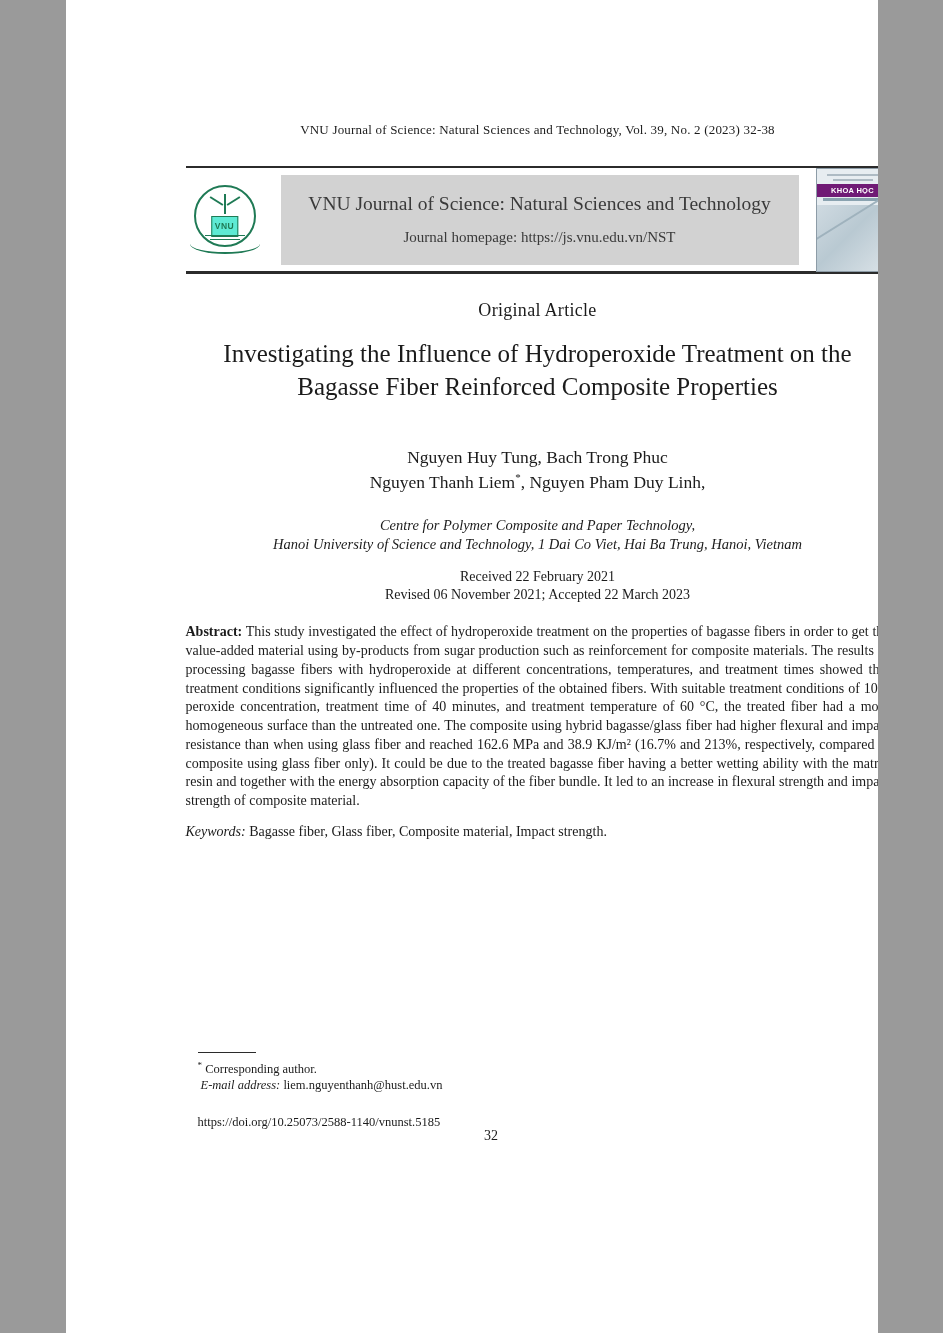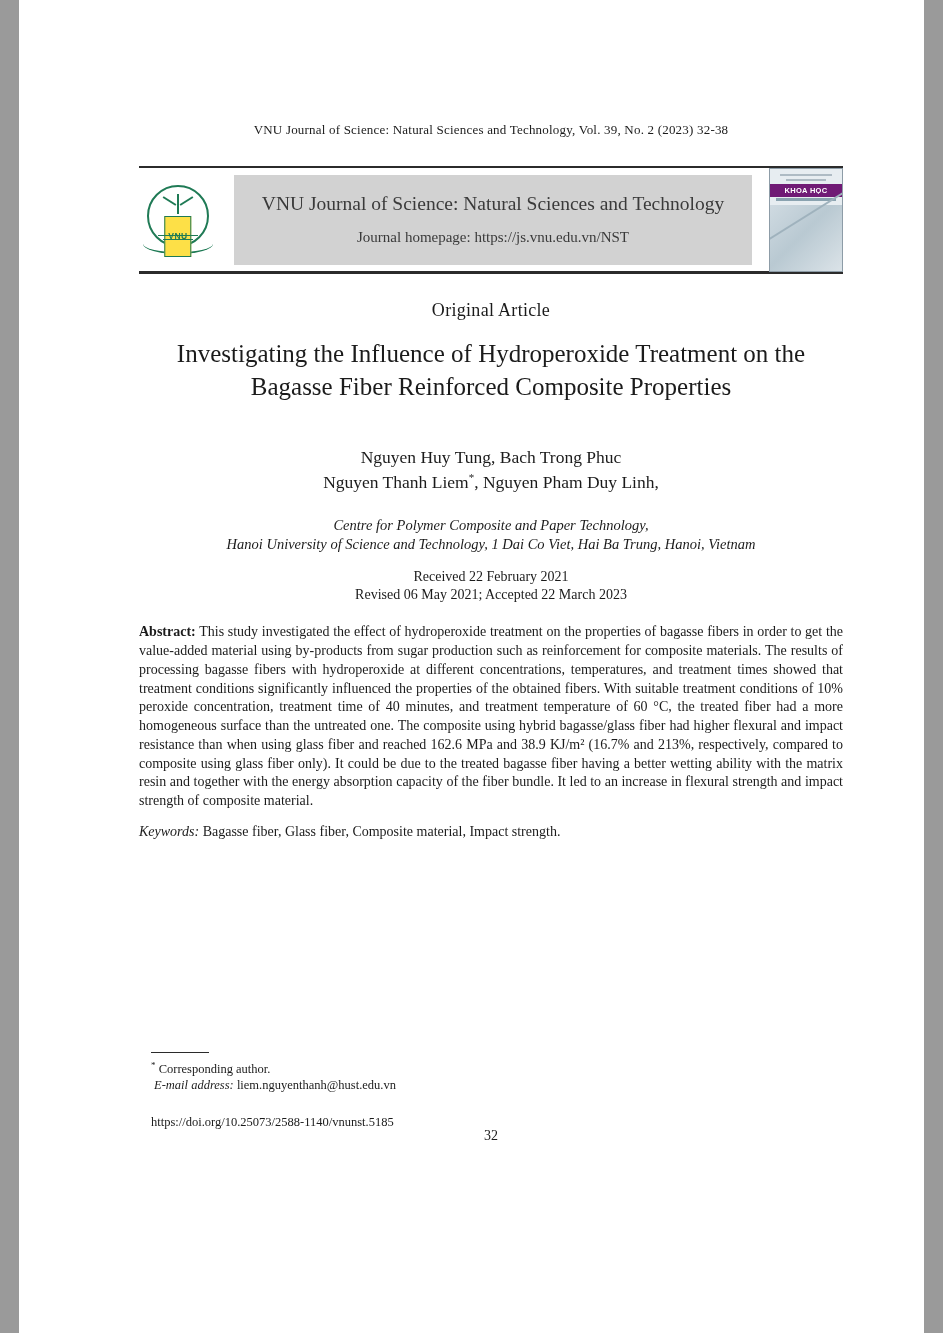--- a/index.html
+++ b/index.html
@@ -1,19 +1,19 @@
 <!DOCTYPE html>
 <html><head>
 <meta charset="utf-8">
 <style>
   * { margin:0; padding:0; box-sizing:border-box; }
   html,body { background:#9a9a9a; }
   body { font-family:"Liberation Serif", serif; }
   .page {
-    width:905px; height:1333px; background:#ffffff; margin:0 auto;
+    width:812px; height:1333px; background:#ffffff; margin:0 auto;
     position:relative; color:#1b1b1b; overflow:hidden;
   }
   .content { position:absolute; left:120px; top:0; width:704px; }
 
   .running-head {
     margin-top:122px; text-align:center; font-size:13px; color:#1b1b1b;
     letter-spacing:.2px;
   }
 
   
@@ -28,22 +28,22 @@
   .logo { width:78px; display:flex; flex-direction:column; align-items:center; }
   .logo-circle {
     width:62px; height:62px; border:2.5px solid #1f7a55; border-radius:50%;
     position:relative; background:#fff;
   }
   .logo-trunk { position:absolute; top:7px; left:50%; width:2px; height:20px; background:#1f7a55; transform:translateX(-50%); }
   .logo-branch-l { position:absolute; top:13px; left:13px; width:15px; height:2px; background:#1f7a55; transform:rotate(32deg); }
   .logo-branch-r { position:absolute; top:13px; right:13px; width:15px; height:2px; background:#1f7a55; transform:rotate(-32deg); }
   .logo-vnu {
     position:absolute; top:29px; left:50%; transform:translateX(-50%);
-    border:1px solid #1f7a55; color:#1f7a55; background:#fde047;
-    font:bold 8.5px/11px "Liberation Sans", sans-serif; padding:14px 3px; letter-spacing:.5px;
+    border:1px solid #1f7a55; color:#1f7a55; background:#5eead4;
+    font:bold 8.5px/11px "Liberation Sans", sans-serif; padding:4px 3px; letter-spacing:.5px;
   }
   .logo-line1 { position:absolute; bottom:9px; left:9px; right:9px; height:1.5px; background:#1f7a55; }
   .logo-line2 { position:absolute; bottom:5px; left:14px; right:14px; height:1.5px; background:#1f7a55; }
   .logo-base {
     width:70px; height:10px; margin-top:-3px;
     border-bottom:2.5px solid #1f7a55;
     border-radius:0 0 50% 50% / 0 0 100% 100%;
   }
 
   .banner {
@@ -146,21 +146,21 @@
       <div><span>Nguyen Thanh Liem</span><sup>*</sup><span>, Nguyen Pham Duy Linh,</span></div>
     </div>
 
     <div class="affiliation">
       <div>Centre for Polymer Composite and Paper Technology,</div>
       <div>Hanoi University of Science and Technology, 1 Dai Co Viet, Hai Ba Trung, Hanoi, Vietnam</div>
     </div>
 
     <div class="dates">
       <div>Received 22 February 2021</div>
-      <div>Revised 06 May 2021; Accepted 22 March 2023</div>
+      <div>Revised 06 November 2021; Accepted 22 March 2023</div>
     </div>
 
     <p class="abstract"><b>Abstract:</b><span> This study investigated the effect of hydroperoxide treatment on the properties of bagasse fibers in order to get the value-added material using by-products from sugar production such as reinforcement for composite materials. The results of processing bagasse fibers with hydroperoxide at different concentrations, temperatures, and treatment times showed that treatment conditions significantly influenced the properties of the obtained fibers. With suitable treatment conditions of 10% peroxide concentration, treatment time of 40 minutes, and treatment temperature of 60 °C, the treated fiber had a more homogeneous surface than the untreated one. The composite using hybrid bagasse/glass fiber had higher flexural and impact resistance than when using glass fiber and reached 162.6 MPa and 38.9 KJ/m² (16.7% and 213%, respectively, compared to composite using glass fiber only). It could be due to the treated bagasse fiber having a better wetting ability with the matrix resin and together with the energy absorption capacity of the fiber bundle. It led to an increase in flexural strength and impact strength of composite material.</span></p>
 
     <p class="keywords"><i>Keywords:</i><span> Bagasse fiber, Glass fiber, Composite material, Impact strength.</span></p>
 
   </div>
 
   <div class="footnote">
     <div class="footnote-rule"></div>

